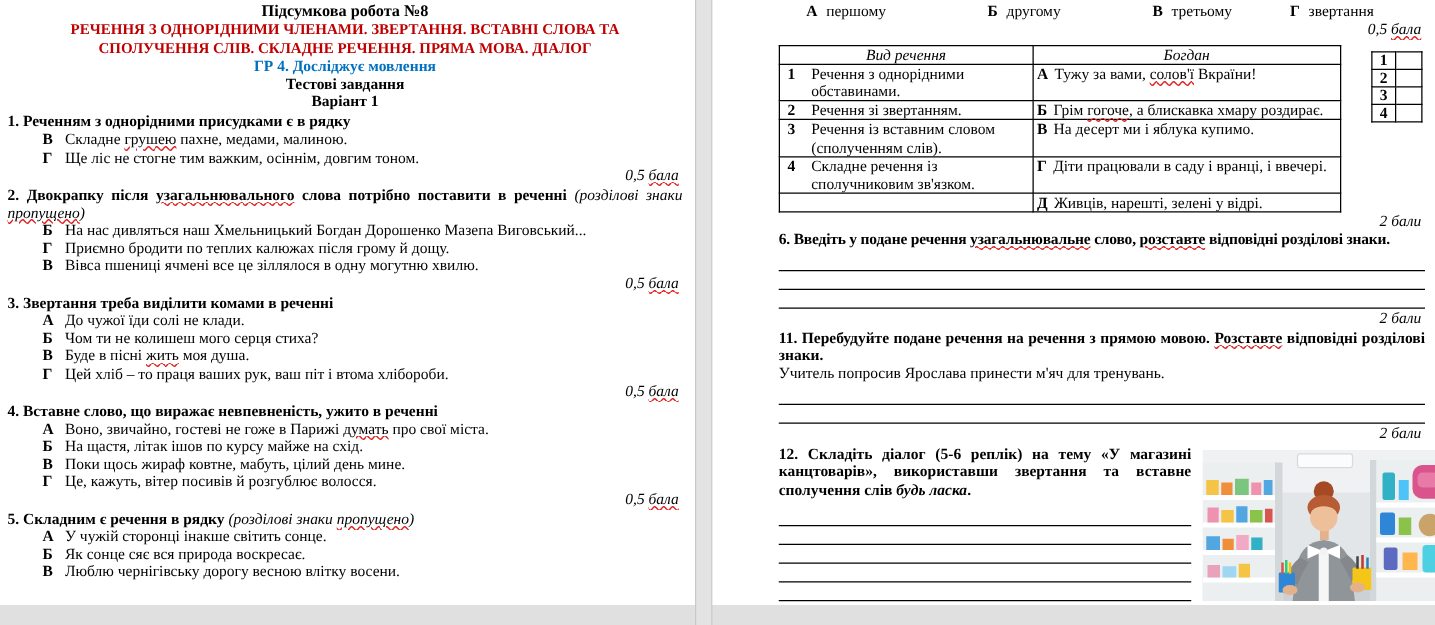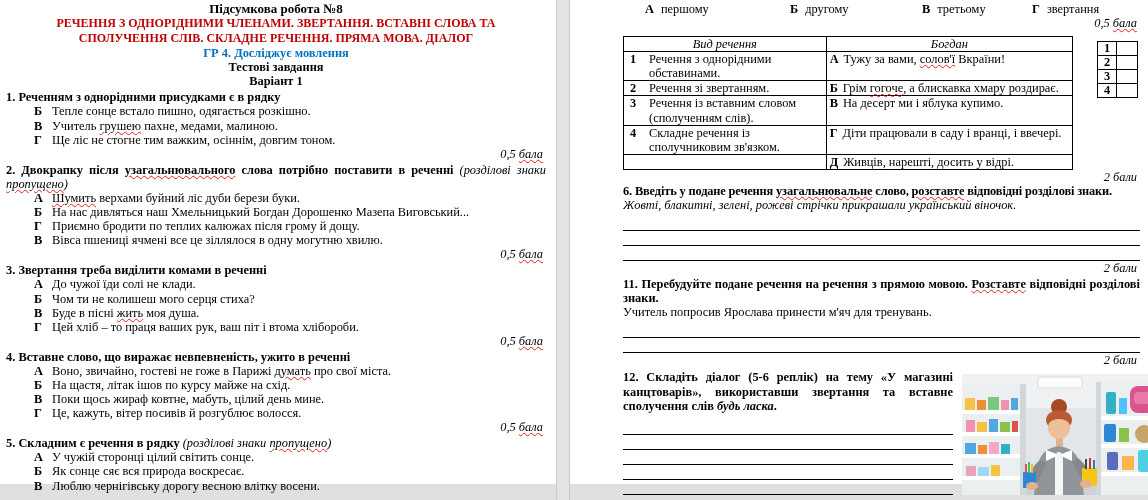--- a/index.html
+++ b/index.html
@@ -74,29 +74,27 @@
   <div class="page page-left">
     <div class="c hdr-main">Підсумкова робота №8</div>
     <div class="c red hdr-red">РЕЧЕННЯ З ОДНОРІДНИМИ ЧЛЕНАМИ. ЗВЕРТАННЯ. ВСТАВНІ СЛОВА ТА</div>
     <div class="c red hdr-red">СПОЛУЧЕННЯ СЛІВ. СКЛАДНЕ РЕЧЕННЯ. ПРЯМА МОВА. ДІАЛОГ</div>
     <div class="c blue">ГР 4. Досліджує мовлення</div>
     <div class="c">Тестові завдання</div>
     <div class="c">Варіант 1</div>
 
     <section class="q">
       <div class="q-prompt"><span>1. Реченням з однорідними присудками є в рядку</span></div>
-      <div class="opt"><span class="letter">Б</span><span><span>Тепле сонце встало пишно, одягається розкішно.</span></span></div>
-      <div class="opt"><span class="letter">В</span><span><span>Учитель </span><span class="sp">грушею</span><span> пахне, медами, малиною.</span></span></div>
+      <div class="opt"><span class="letter">В</span><span><span>Складне </span><span class="sp">грушею</span><span> пахне, медами, малиною.</span></span></div>
       <div class="opt"><span class="letter">Г</span><span><span>Ще ліс не стогне тим важким, осіннім, довгим тоном.</span></span></div>
       <div class="points"><span>0,5 </span><span class="sp">бала</span></div>
     </section>
 
     <section class="q">
       <div class="q-prompt"><span>2. Двокрапку після </span><span class="sp">узагальнювального</span><span> слова потрібно поставити в реченні </span><span class="i">(розділові знаки </span><span class="i sp">пропущено</span><span class="i">)</span></div>
-      <div class="opt"><span class="letter">А</span><span><span class="sp">Шумить</span><span> верхами буйний ліс дуби берези буки.</span></span></div>
       <div class="opt"><span class="letter">Б</span><span><span>На нас дивляться наш Хмельницький Богдан Дорошенко Мазепа Виговський...</span></span></div>
       <div class="opt"><span class="letter">Г</span><span><span>Приємно бродити по теплих калюжах після грому й дощу.</span></span></div>
       <div class="opt"><span class="letter">В</span><span><span>Вівса пшениці ячмені все це зіллялося в одну могутню хвилю.</span></span></div>
       <div class="points"><span>0,5 </span><span class="sp">бала</span></div>
     </section>
 
     <section class="q">
       <div class="q-prompt"><span>3. Звертання треба виділити комами в реченні</span></div>
       <div class="opt"><span class="letter">А</span><span><span>До чужої їди солі не клади.</span></span></div>
       <div class="opt"><span class="letter">Б</span><span><span>Чом ти не колишеш мого серця стиха?</span></span></div>
@@ -109,21 +107,21 @@
       <div class="q-prompt"><span>4. Вставне слово, що виражає невпевненість, ужито в реченні</span></div>
       <div class="opt"><span class="letter">А</span><span><span>Воно, звичайно, гостеві не гоже в Парижі </span><span class="sp">думать</span><span> про свої міста.</span></span></div>
       <div class="opt"><span class="letter">Б</span><span><span>На щастя, літак ішов по курсу майже на схід.</span></span></div>
       <div class="opt"><span class="letter">В</span><span><span>Поки щось жираф ковтне, мабуть, цілий день мине.</span></span></div>
       <div class="opt"><span class="letter">Г</span><span><span>Це, кажуть, вітер посивів й розгублює волосся.</span></span></div>
       <div class="points"><span>0,5 </span><span class="sp">бала</span></div>
     </section>
 
     <section class="q">
       <div class="q-prompt"><span>5. Складним є речення в рядку </span><span class="i">(розділові знаки </span><span class="i sp">пропущено</span><span class="i">)</span></div>
-      <div class="opt"><span class="letter">А</span><span><span>У чужій сторонці цілий світить сонце.</span></span></div>
+      <div class="opt"><span class="letter">А</span><span><span>У чужій сторонці інакше світить сонце.</span></span></div>
       <div class="opt"><span class="letter">Б</span><span><span>Як сонце сяє вся природа воскресає.</span></span></div>
       <div class="opt"><span class="letter">В</span><span><span>Люблю чернігівську дорогу весною влітку восени.</span></span></div>
     </section>
   </div>
 
   <div class="page-gap"></div>
 
   <div class="page page-right">
 
     <div class="inline-opts">
@@ -177,21 +175,21 @@
               </td>
           <td class="ex-cell"><span class="ex-letter">Г</span><span><span>Діти працювали в саду і вранці, і ввечері.</span></span></td>
         </tr>
         <tr>
           <td class="kind-cell">
                 <span class="kc-in">
                   <span class="kc-num"></span>
                   <span></span>
                 </span>
               </td>
-          <td class="ex-cell"><span class="ex-letter">Д</span><span><span>Живців, нарешті, досить у відрі.</span></span></td>
+          <td class="ex-cell"><span class="ex-letter">Д</span><span><span>Живців, нарешті, зелені у відрі.</span></span></td>
         </tr>
       </tbody>
         </table>
       <table class="ans-grid">
         <tbody>
             <tr>
               <td class="n">1</td>
               <td class="blank"></td>
             </tr>
         <tr>
@@ -205,21 +203,20 @@
         <tr>
               <td class="n">4</td>
               <td class="blank"></td>
             </tr>
       </tbody>
         </table>
     </div>
     <div class="points"><span>2 бали</span></div>
 
     <div class="q-prompt nowrap"><span>6. Введіть у подане речення </span><span class="sp">узагальнювальне</span><span> слово, </span><span class="sp">розставте</span><span> відповідні розділові знаки.</span></div>
-    <div><span class="i">Жовті, блакитні, зелені, рожеві стрічки прикрашали український віночок.</span></div>
     <div class="wlines-q10">
       <div class="wline"></div>
       <div class="wline"></div>
       <div class="wline"></div>
     </div>
     <div class="points"><span>2 бали</span></div>
 
     <div class="q-prompt" style="margin-top:2px"><span>11. Перебудуйте подане речення на речення з прямою мовою. </span><span class="sp">Розставте</span><span> відповідні розділові знаки.</span></div>
     <div><span>Учитель попросив Ярослава принести м'яч для тренувань.</span></div>
     <div class="wlines-q10">

